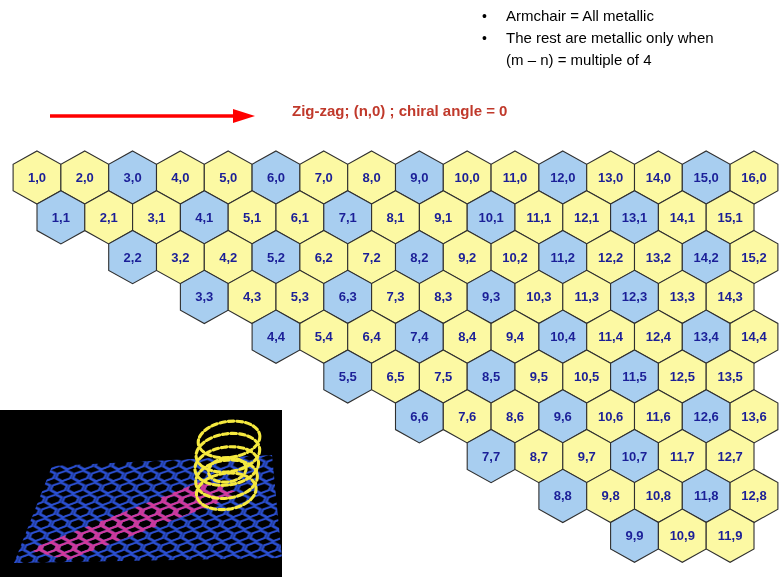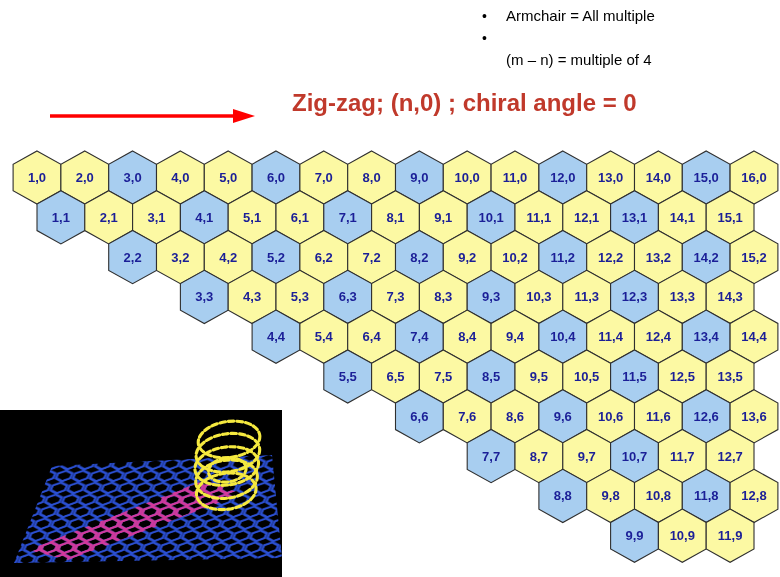--- a/index.html
+++ b/index.html
@@ -3,40 +3,41 @@
 <meta charset="utf-8">
 <style>
   html,body{margin:0;padding:0;background:#ffffff;}
   .slide{position:relative;width:780px;height:577px;background:#ffffff;overflow:hidden;
          font-family:"Liberation Sans",sans-serif;}
   
   .bullets{position:absolute;left:482px;top:5px;color:#000;font-size:15px;line-height:22px;}
   .bullet-row{display:flex;}
   .bullet-marker{width:24px;flex:0 0 24px;font-size:14px;}
   
-  .zz-title{position:absolute;left:292px;top:89px;font-size:24px;font-weight:bold;color:#C0392B;white-space:nowrap;}
+  .zz-title{position:absolute;left:292px;top:102px;font-size:15px;font-weight:bold;color:#C0392B;white-space:nowrap;}
   .arrow-svg{position:absolute;left:47px;top:106px;}
   
   #hexgrid{position:absolute;left:0;top:0;}
   .hexlabel{font-family:"Liberation Sans",sans-serif;font-size:13px;font-weight:bold;}
   
   #inset{position:absolute;left:0;top:410px;}
 </style>
 </head>
 <body>
 
 <div class="slide">
 
   <div class="bullets">
     <div class="bullet-row">
       <span class="bullet-marker">•</span>
-      <span>Armchair = All multiple</span>
+      <span>Armchair = All metallic</span>
     </div>
     <div class="bullet-row">
       <span class="bullet-marker">•</span>
+      <span>The rest are metallic only when</span>
     </div>
     <div class="bullet-row">
       <span class="bullet-marker"></span>
       <span>(m – n) = multiple of 4</span>
     </div>
   </div>
 
   <svg class="arrow-svg" width="212" height="20">
     <line x1="3" y1="10" x2="188" y2="10" stroke-width="3.4" stroke="#FF0000"></line>
     <polygon points="186,3 208,10 186,17" fill="#FF0000"></polygon>

